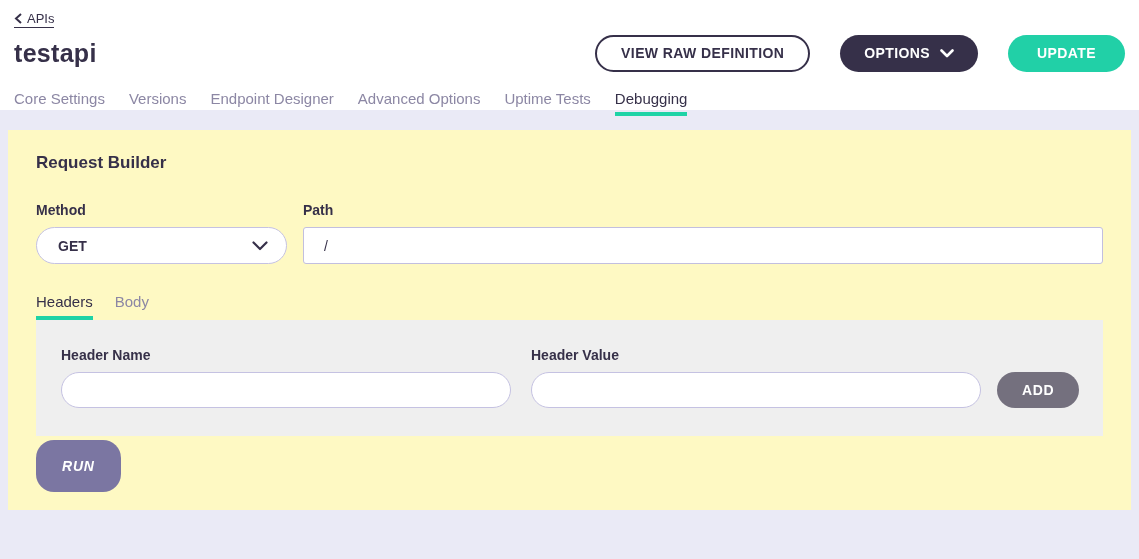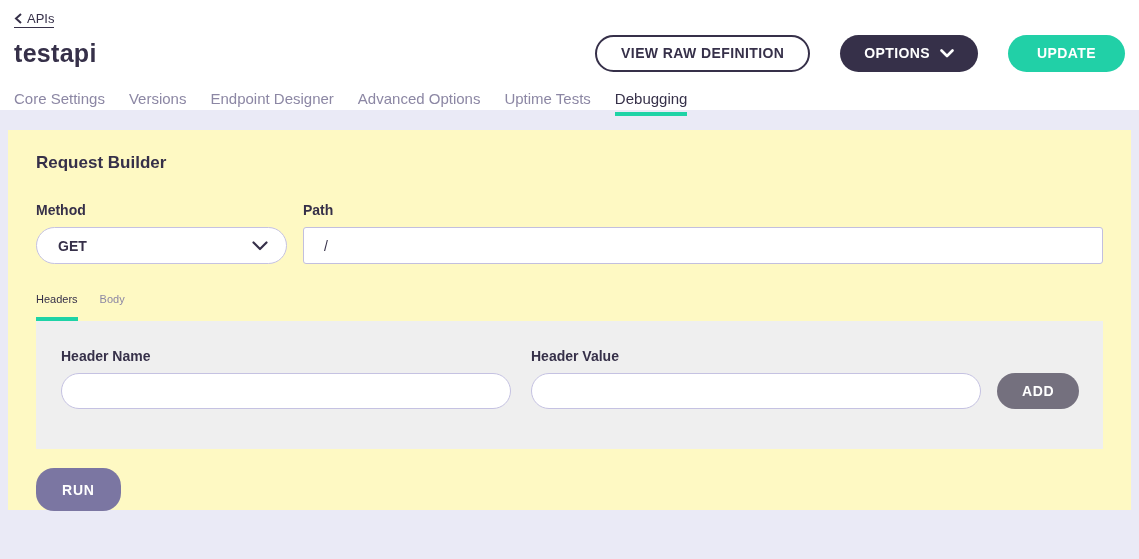--- a/index.html
+++ b/index.html
@@ -143,33 +143,33 @@
     color:#363049;
     background:#ffffff;
     outline:none;
   }
   .sub-tabs {
     display:flex;
     gap:22px;
     margin-top:29px;
   }
   .sub-tab {
-    font-size:11px;
+    font-size:15px;
     color:#8C87A4;
-    padding-bottom:12px;
+    padding-bottom:6px;
     border-bottom:4px solid transparent;
     cursor:pointer;
   }
   .sub-tab.active {
     color:#363049;
     border-bottom-color:#1ED3A6;
   }
   .headers-panel {
     background:#EFEFEF;
-    padding:27px 26px 40px 25px;
+    padding:27px 26px 28px 25px;
     display:flex;
     align-items:flex-end;
     gap:20px;
   }
   .header-col { width:450px; flex:none; }
   .pill-input {
     width:100%;
     height:36px;
     border:1px solid #C5C2E2;
     border-radius:18px;
@@ -185,25 +185,26 @@
     color:#ffffff;
     height:36px;
     border-radius:18px;
     padding:0 25px;
     margin-left:-4px;
     letter-spacing:0.6px;
   }
   .btn-run {
     background:#7B76A2;
     color:#ffffff;
-    height:43px;
+    height:52px;
     border-radius:18px;
     padding:0 26px;
-    margin-top:19px;
+    margin-top:4px;
     letter-spacing:0.8px;
+    font-style:italic;
   }
 </style>
 </head>
 <body>
 
 <div class="topbar">
 
   <a class="breadcrumb">
     <span>
       <svg width="9" height="11" viewBox="0 0 9 11">

